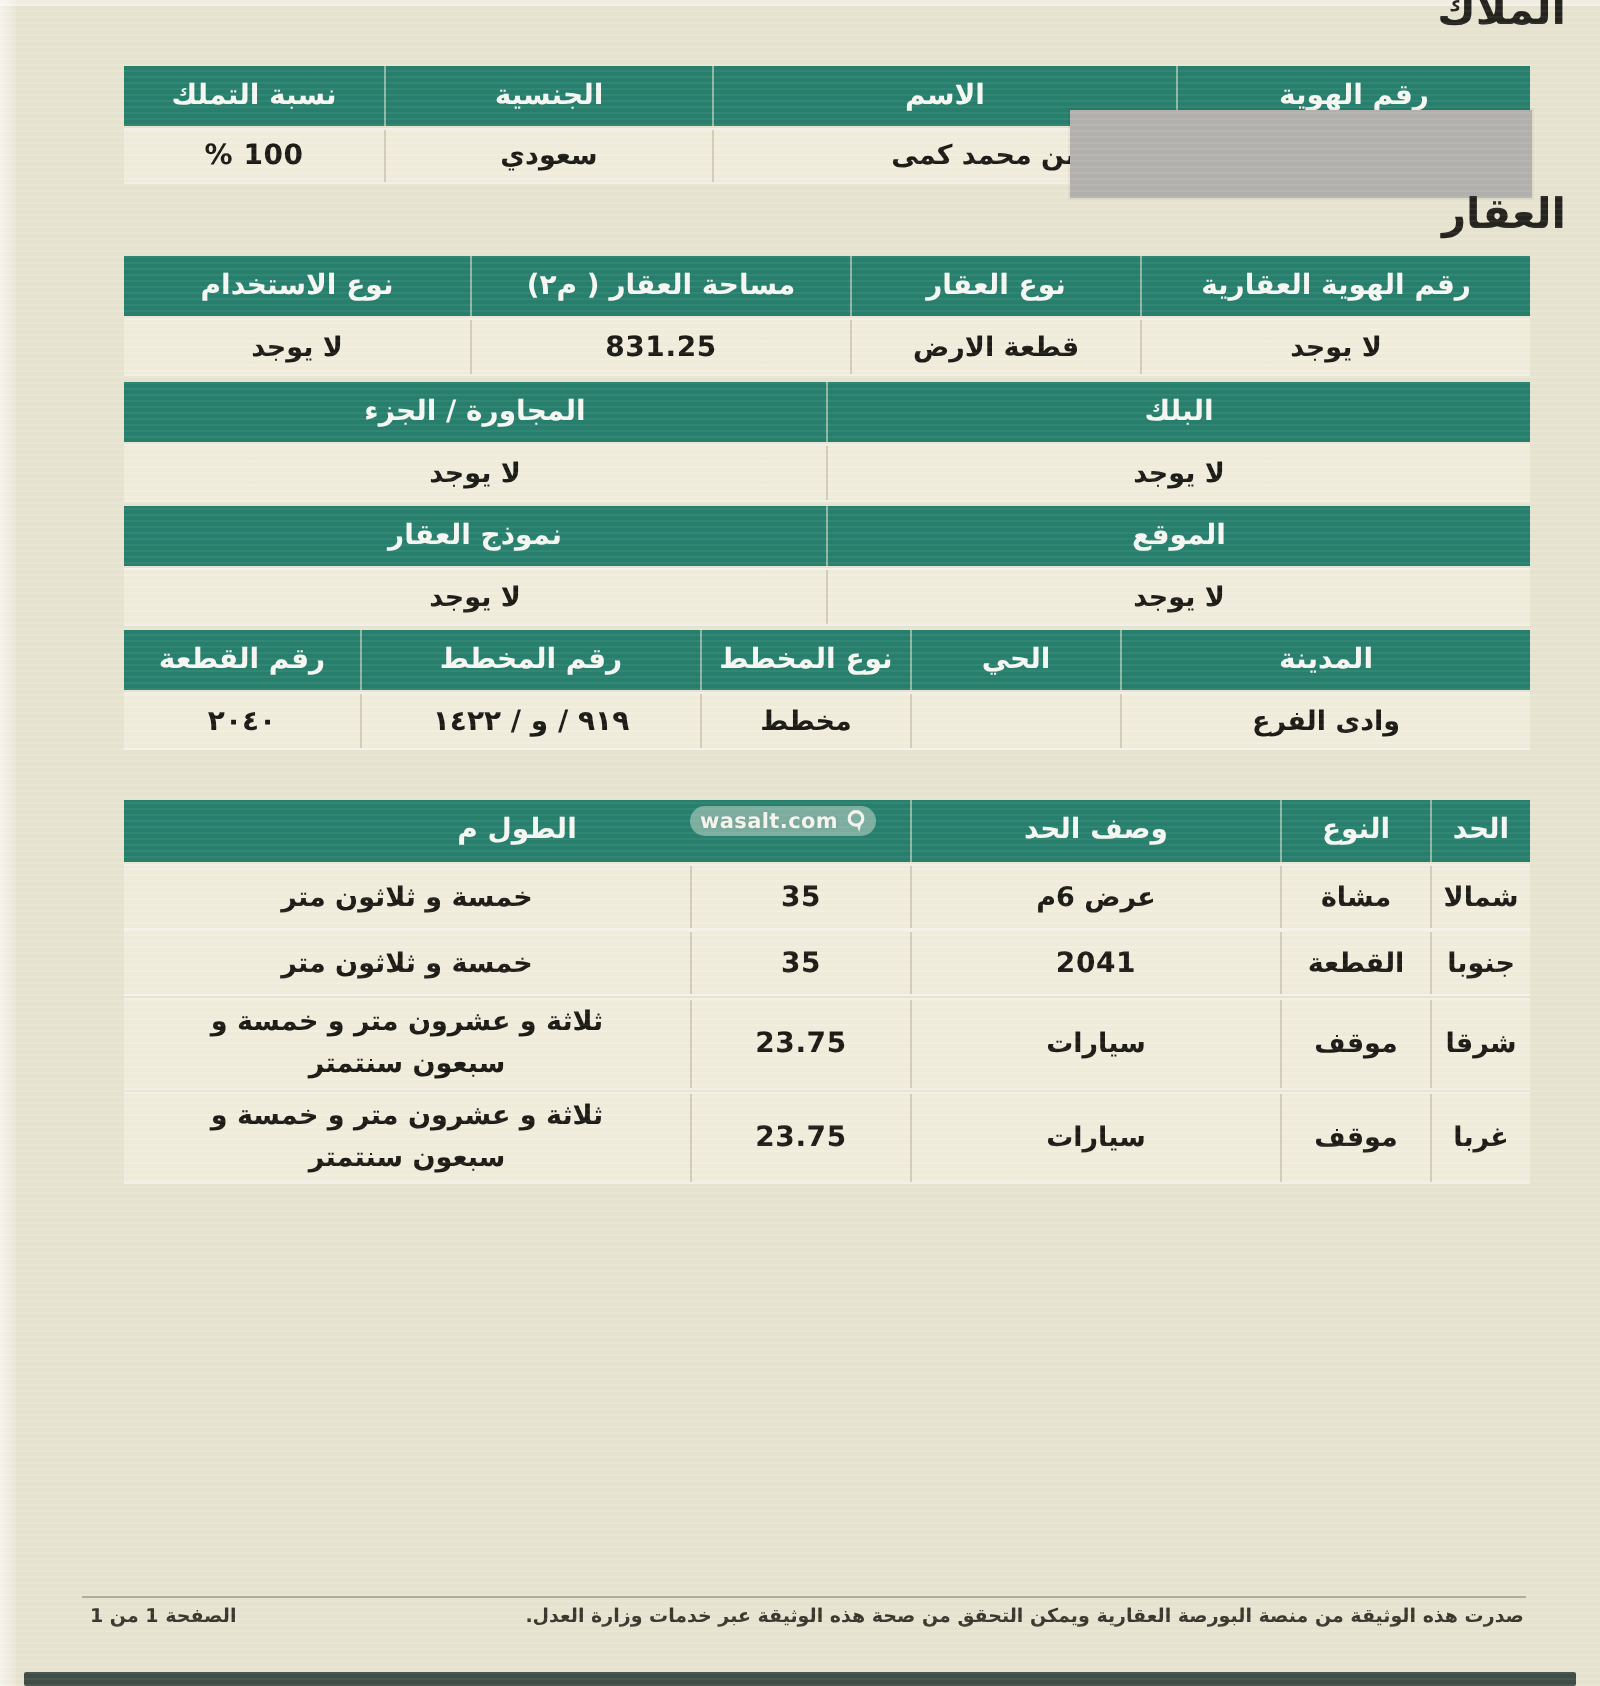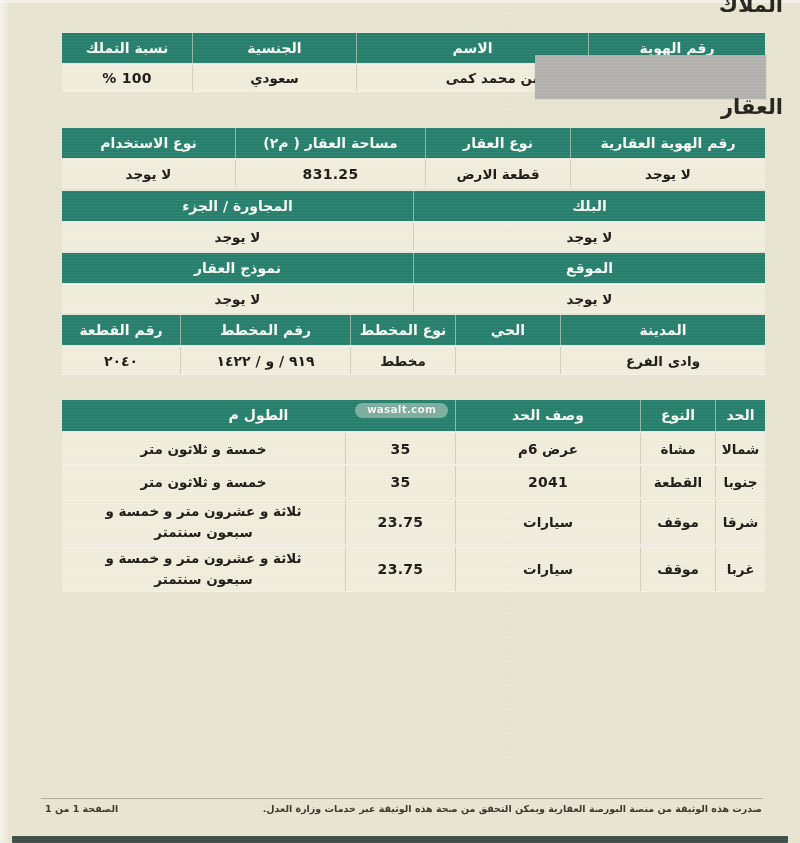--- a/index.html
+++ b/index.html
@@ -83,26 +83,26 @@
   .tcell.wrap{white-space:normal;line-height:1.55;padding:2px 28px;box-sizing:border-box;}
   .name-cell{justify-content:flex-start;padding-right:0;padding-left:10px;}
   .redaction{
     position:absolute;
     left:535px;top:55px;width:231px;height:44px;
     background:#b4b2ae;
     box-shadow:0 0 0 1px rgba(0,0,0,0.04);
   }
   .watermark{
     position:absolute;
-    left:355px;top:403px;
+    left:345px;top:403px;
     width:93px;height:15px;
     background:rgba(243,241,233,0.42);
     border-radius:12px;
     display:flex;
-    flex-direction:column;
+    flex-direction:row;
     align-items:center;
     justify-content:center;
     gap:4px;
     direction:ltr;
     z-index:5;
   }
   .watermark .wm-text{
     color:#f4f3ee;
     font-size:10.5px;
     font-weight:700;

